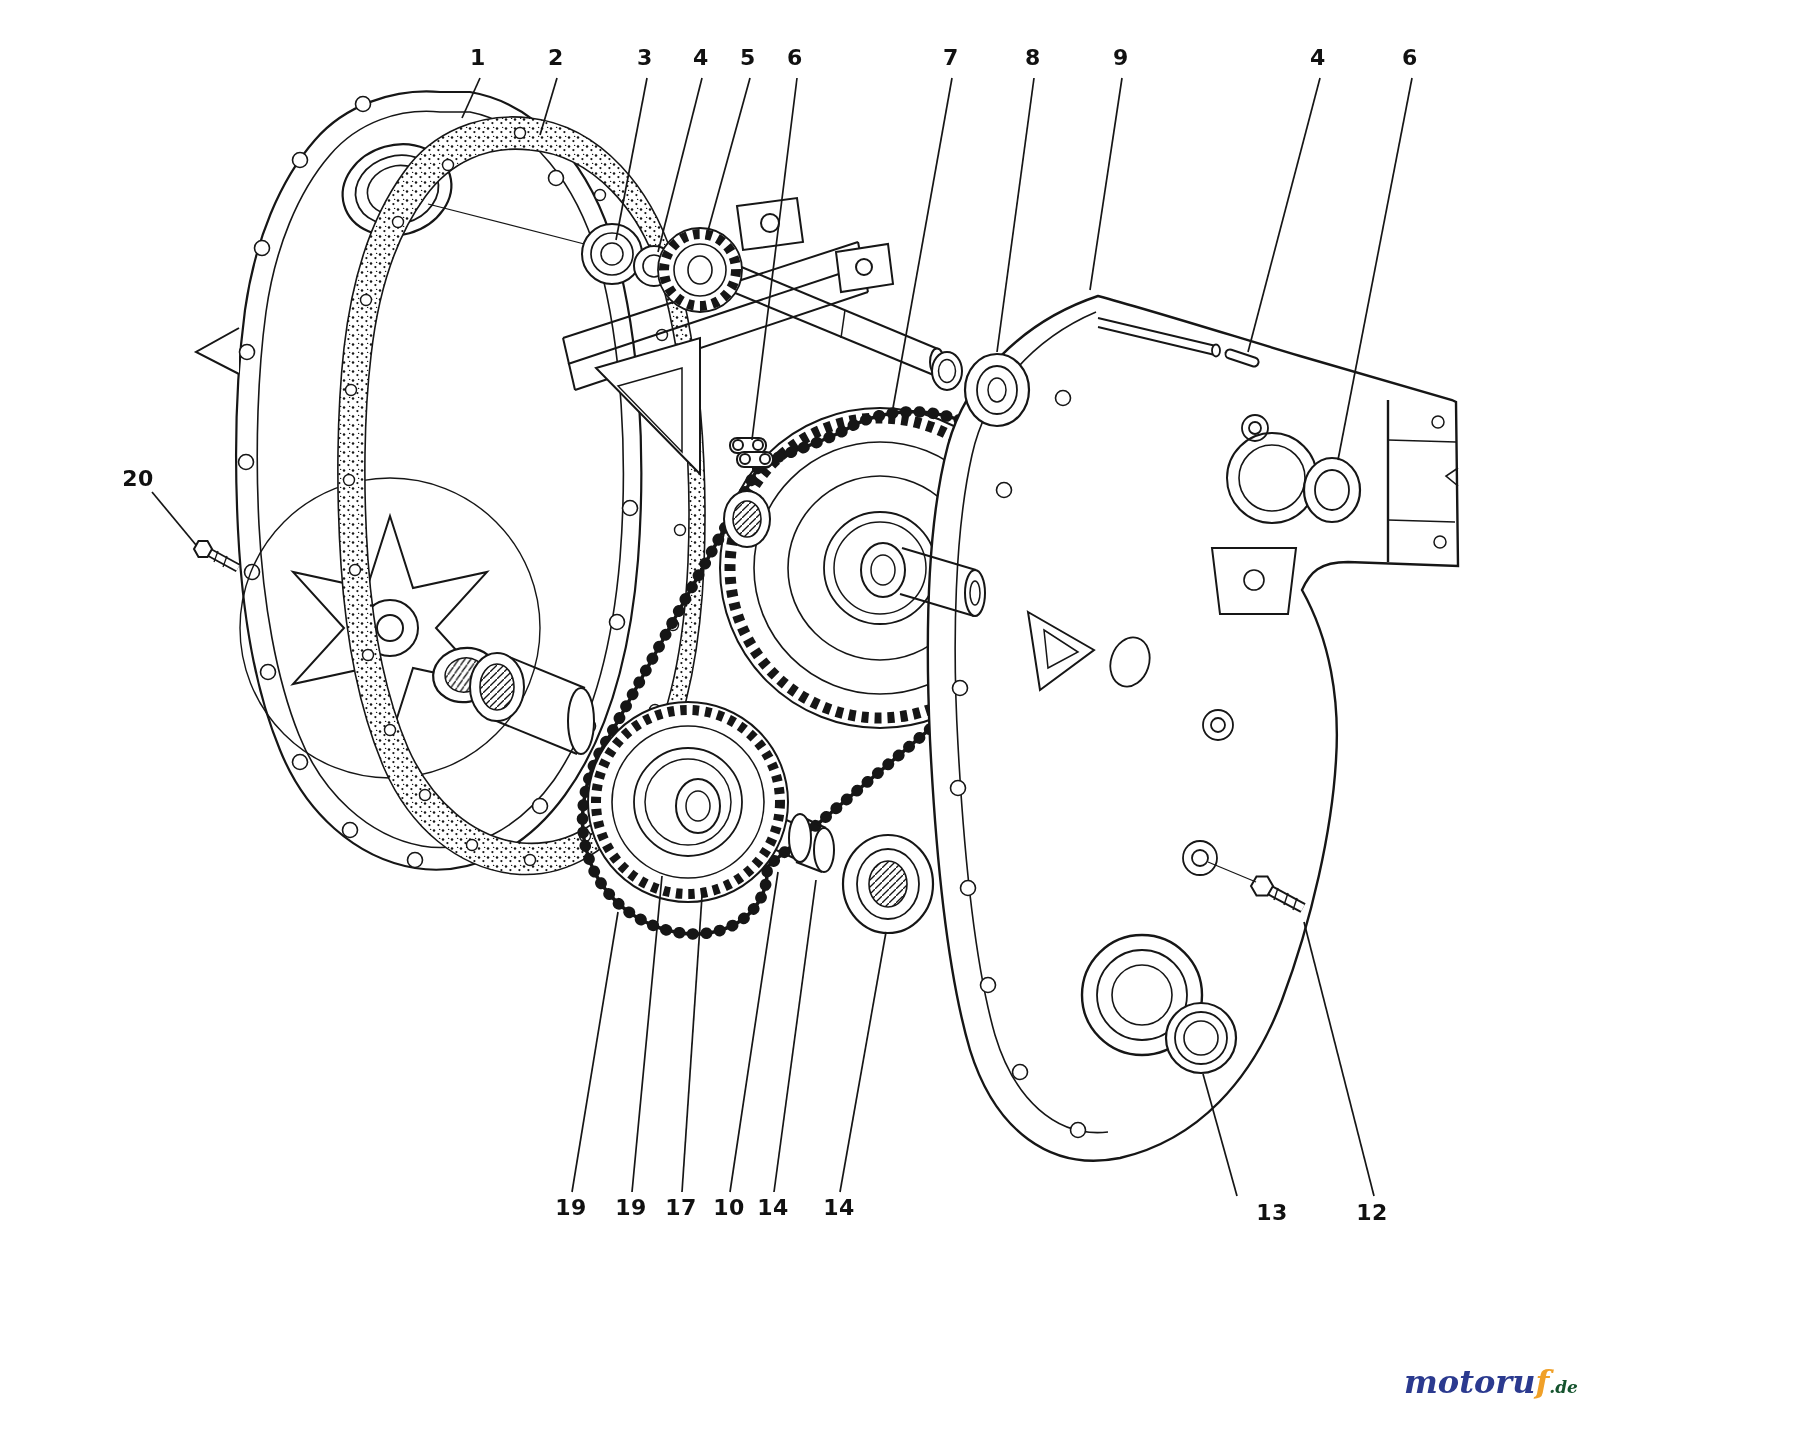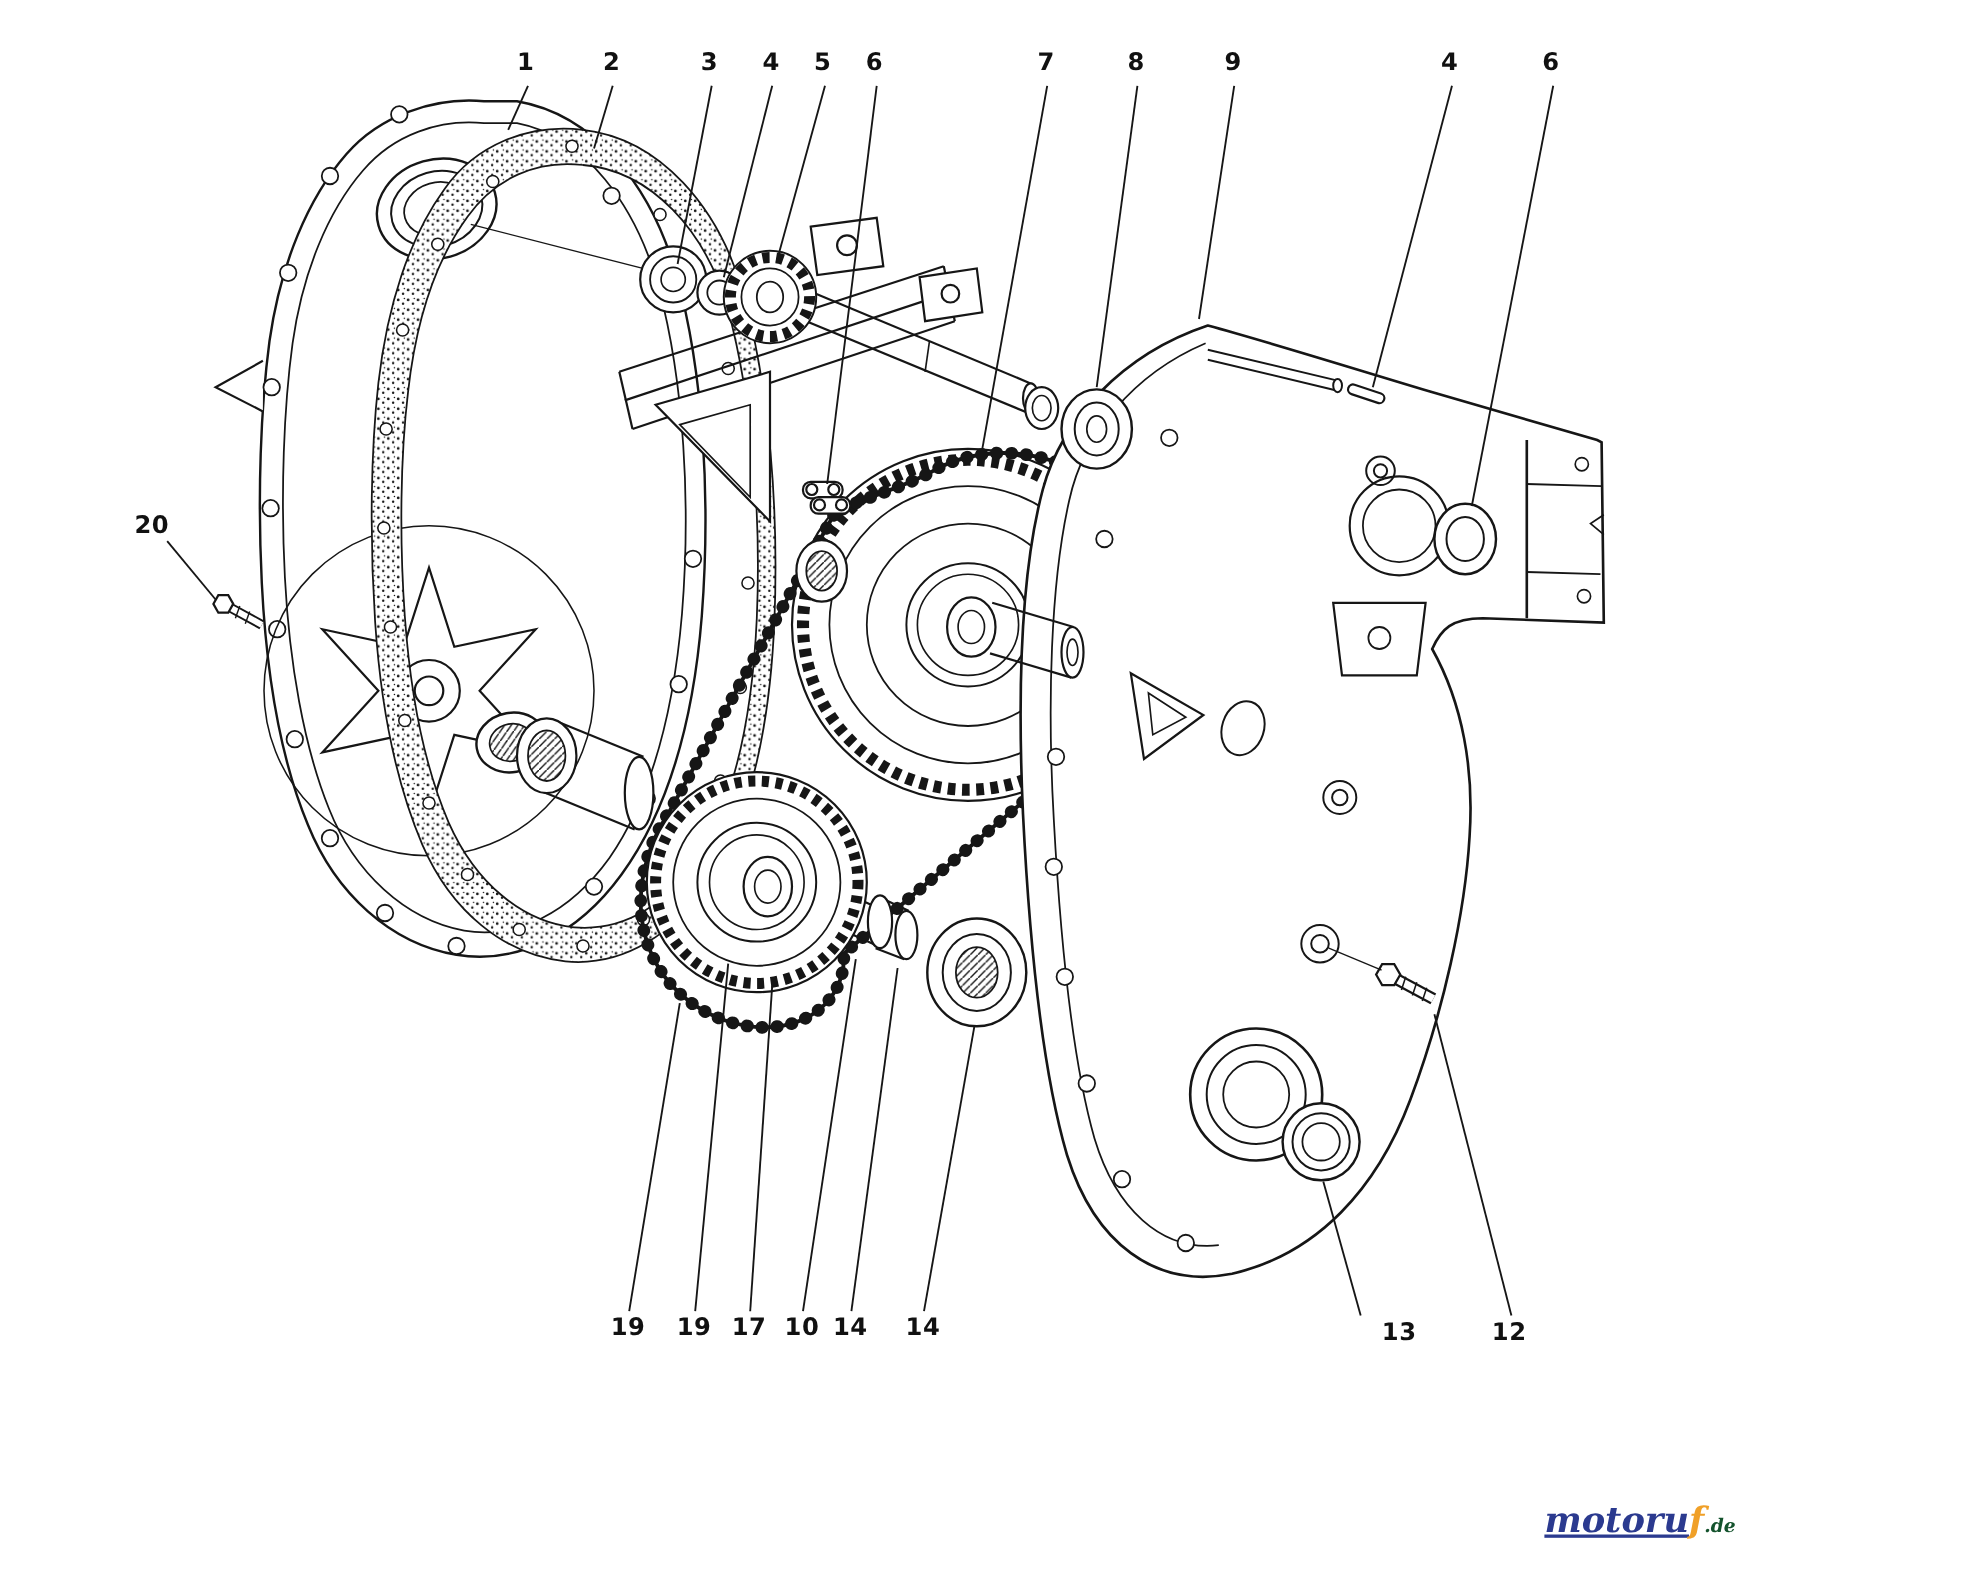--- a/index.html
+++ b/index.html
@@ -11,21 +11,21 @@
   .callout{
     position:absolute;transform:translate(-50%,-50%);
     font-weight:bold;font-size:22px;color:#111;letter-spacing:0.5px;
     user-select:none;
   }
   .watermark{
     position:absolute;left:1404px;top:1366px;white-space:nowrap;
     font-family:"DejaVu Serif","Liberation Serif",serif;
     font-style:italic;font-weight:bold;font-size:32px;line-height:1;
   }
-  .watermark .wm-blue{color:#2b3a8f;text-decoration:underline;}
+  .watermark .wm-blue{color:#2b3a8f;}
   .watermark .wm-orange{color:#f0a028;}
   .watermark .wm-tld{font-size:17px;color:#14532d;font-style:italic;}
   svg *{vector-effect:none;}
 </style>
 </head>
 <body>
 
 <div class="stage">
 
 <svg class="diagram-svg" viewBox="0 0 1800 1440">

